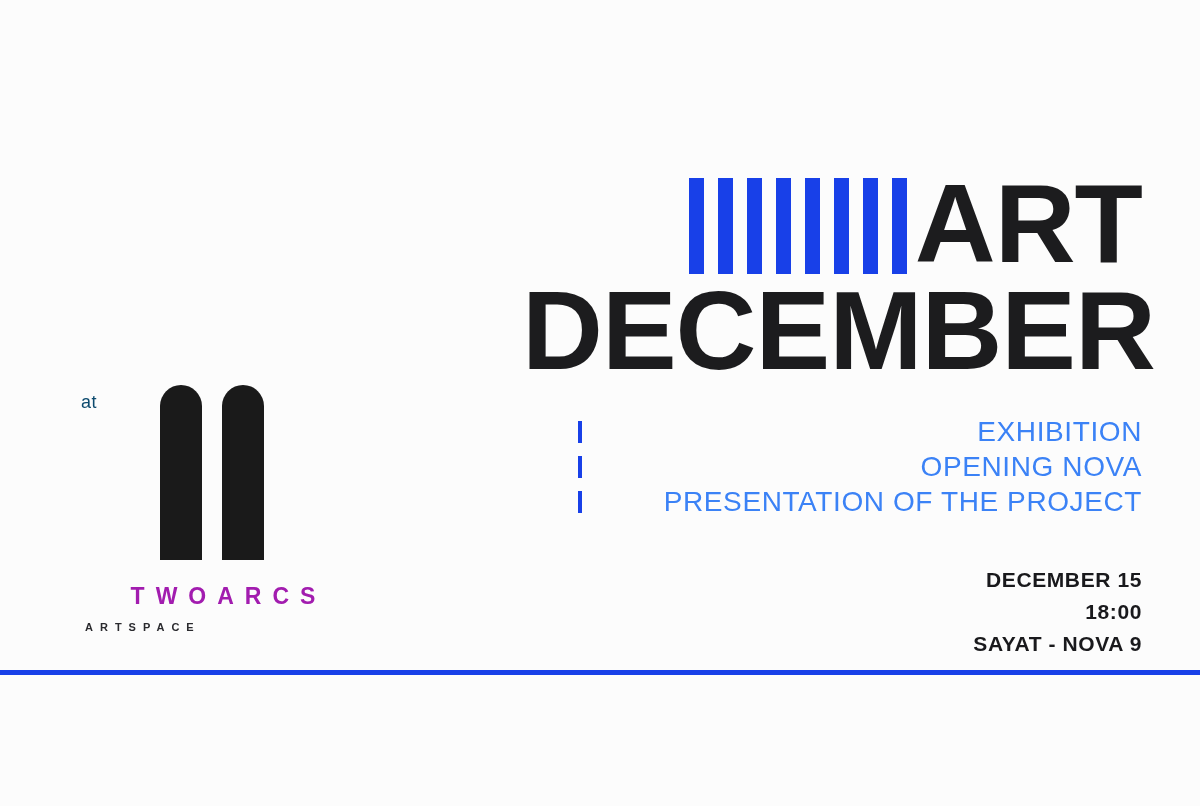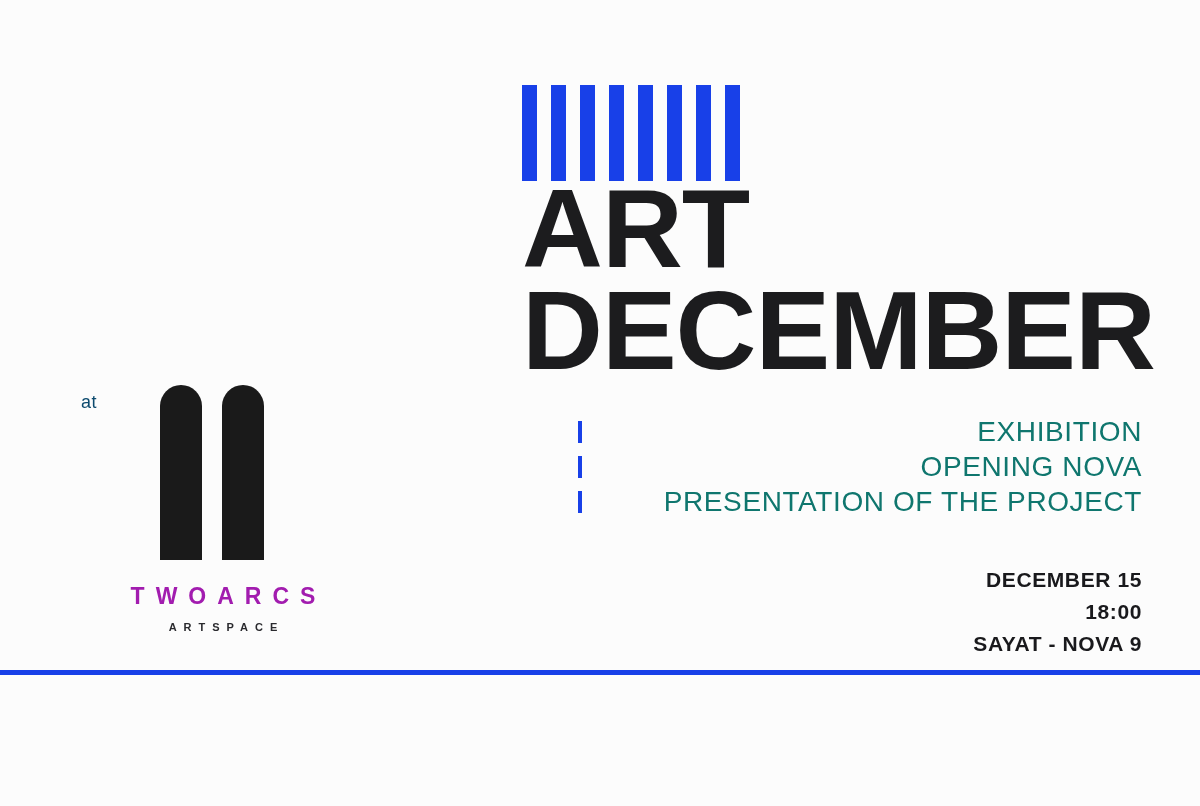--- a/index.html
+++ b/index.html
@@ -56,21 +56,21 @@
     font-size:23px;
     font-weight:700;
     color:#a21caf;
     letter-spacing:11px;
     text-indent:11px;
     line-height:1;
     white-space:nowrap;
   }
   #venue-sub {
     margin-top:14px;
-    text-align:center;
+    text-align:left;
     font-size:11px;
     font-weight:700;
     color:#2a2a2e;
     letter-spacing:7px;
     text-indent:7px;
     line-height:1;
     white-space:nowrap;
   }
 
   
@@ -79,21 +79,20 @@
     right:58px; top:176px;
     width:620px;
     text-align:right;
   }
 
   #title-row-1 {
     display:flex;
     align-items:flex-start;
     justify-content:flex-end;
     height:100px;
-    flex-direction:column;
   }
   #barcode {
     display:flex;
     gap:14px;
     height:98px;
     padding-top:2px;
     margin-right:8px;
   }
   .bar {
     width:15px; height:96px;
@@ -133,21 +132,21 @@
   }
   .agenda-tick {
     position:absolute;
     left:18px;
     width:4px; height:22px;
     background:#1840e8;
   }
   .agenda-text {
     font-size:28px;
     font-weight:400;
-    color:#0f766e;
+    color:#3b82f6;
     letter-spacing:0.6px;
     line-height:1;
     white-space:nowrap;
   }
 
   
   #details {
     position:absolute;
     right:58px; top:564px;
     text-align:right;

